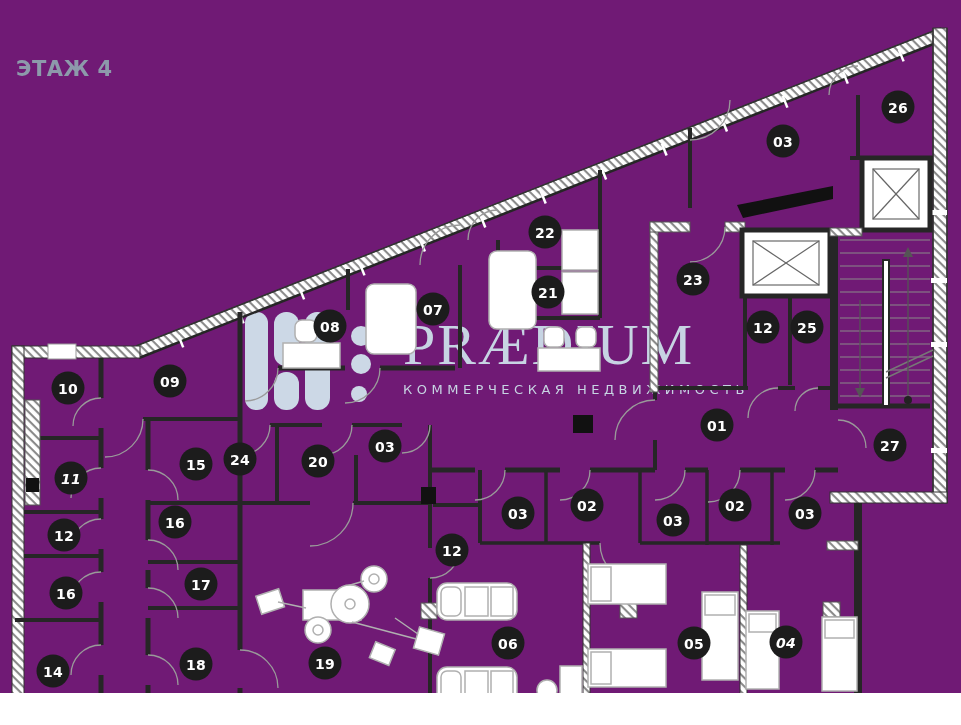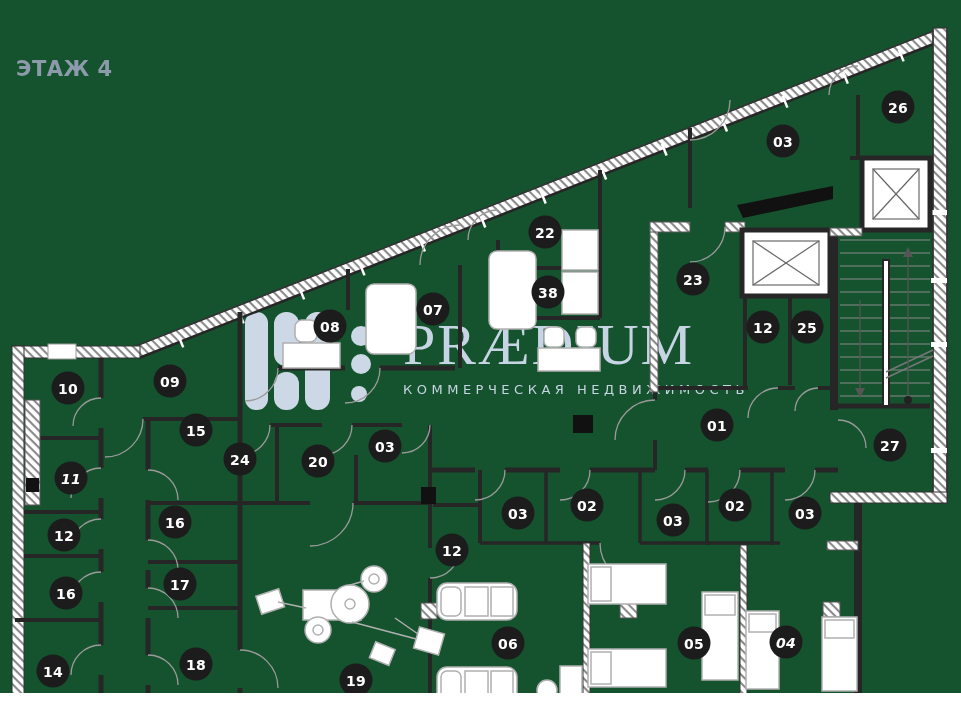--- a/index.html
+++ b/index.html
@@ -1,16 +1,16 @@
 <!DOCTYPE html>
 <html><head>
 <meta charset="utf-8">
 <style>
   html,body{margin:0;padding:0;background:#fff;}
-  .stage{position:relative;width:961px;height:693px;background:#14532d;overflow:hidden;
+  .stage{position:relative;width:961px;height:693px;background:#701a75;overflow:hidden;
          font-family:"DejaVu Sans","Liberation Sans",sans-serif;}
   .floor-label{position:absolute;left:16px;top:57px;font-size:21px;font-weight:bold;
          letter-spacing:.5px;color:var(--accent_title,#8d9aab);}
   .watermark{position:absolute;left:243px;top:300px;display:flex;align-items:flex-start;pointer-events:none;}
   .wm-text{margin-left:10px;display:flex;flex-direction:column;}
   .wm-brand{font-family:"Liberation Serif","DejaVu Serif",serif;font-size:58px;line-height:62px;
          letter-spacing:2px;color:var(--watermark_text,#c7d4e3);margin-top:14px;}
   .wm-tagline{font-size:13px;letter-spacing:4.5px;color:var(--watermark_text,#c7d4e3);margin-top:6px;}
   svg.plan{position:absolute;left:0;top:0;}
   .w{stroke:var(--wall_dark,#262626);}
@@ -369,45 +369,45 @@
         <rect class="fur" x="372" y="645" width="21" height="17" transform="rotate(22 382 653)"></rect>
         <line class="furl" x1="395" y1="618" x2="418" y2="634"></line>
       </g>
     </g>
   </svg>
 
   <div style="position:absolute;left:0;top:0;width:100%;height:100%;">
       <div class="marker" style="left: 898px; top: 107px;">26</div>
       <div class="marker" style="left: 783px; top: 141px;">03</div>
       <div class="marker" style="left: 545px; top: 232px;">22</div>
-      <div class="marker" style="left: 548px; top: 292px;">38</div>
+      <div class="marker" style="left: 548px; top: 292px;">21</div>
       <div class="marker" style="left: 693px; top: 279px;">23</div>
       <div class="marker" style="left: 433px; top: 309px;">07</div>
       <div class="marker" style="left: 330px; top: 326px;">08</div>
       <div class="marker" style="left: 763px; top: 327px;">12</div>
       <div class="marker" style="left: 807px; top: 327px;">25</div>
       <div class="marker" style="left: 170px; top: 381px;">09</div>
       <div class="marker" style="left: 68px; top: 388px;">10</div>
       <div class="marker" style="left: 717px; top: 425px;">01</div>
       <div class="marker" style="left: 890px; top: 445px;">27</div>
       <div class="marker" style="left: 385px; top: 446px;">03</div>
-      <div class="marker" style="left: 196px; top: 430px;">15</div>
+      <div class="marker" style="left: 196px; top: 464px;">15</div>
       <div class="marker" style="left: 240px; top: 459px;">24</div>
       <div class="marker" style="left: 318px; top: 461px;">20</div>
       <div class="marker" style="left: 71px; top: 478px; font-style: italic;">11</div>
       <div class="marker" style="left: 587px; top: 505px;">02</div>
       <div class="marker" style="left: 735px; top: 505px;">02</div>
       <div class="marker" style="left: 518px; top: 513px;">03</div>
       <div class="marker" style="left: 805px; top: 513px;">03</div>
       <div class="marker" style="left: 673px; top: 520px;">03</div>
       <div class="marker" style="left: 175px; top: 522px;">16</div>
       <div class="marker" style="left: 64px; top: 535px;">12</div>
       <div class="marker" style="left: 452px; top: 550px;">12</div>
-      <div class="marker" style="left: 180px; top: 584px; text-align: center;">17</div>
+      <div class="marker" style="left: 201px; top: 584px; text-align: center;">17</div>
       <div class="marker" style="left: 66px; top: 593px;">16</div>
-      <div class="marker" style="left: 325px; top: 680px; margin-left: 31px;">19</div>
+      <div class="marker" style="left: 325px; top: 663px;">19</div>
       <div class="marker" style="left: 508px; top: 643px;">06</div>
       <div class="marker" style="left: 694px; top: 643px;">05</div>
       <div class="marker" style="left: 786px; top: 642px; font-style: italic;">04</div>
       <div class="marker" style="left: 196px; top: 664px;">18</div>
       <div class="marker" style="left: 53px; top: 671px;">14</div>
     </div>
 </div>
 
 </body></html>

